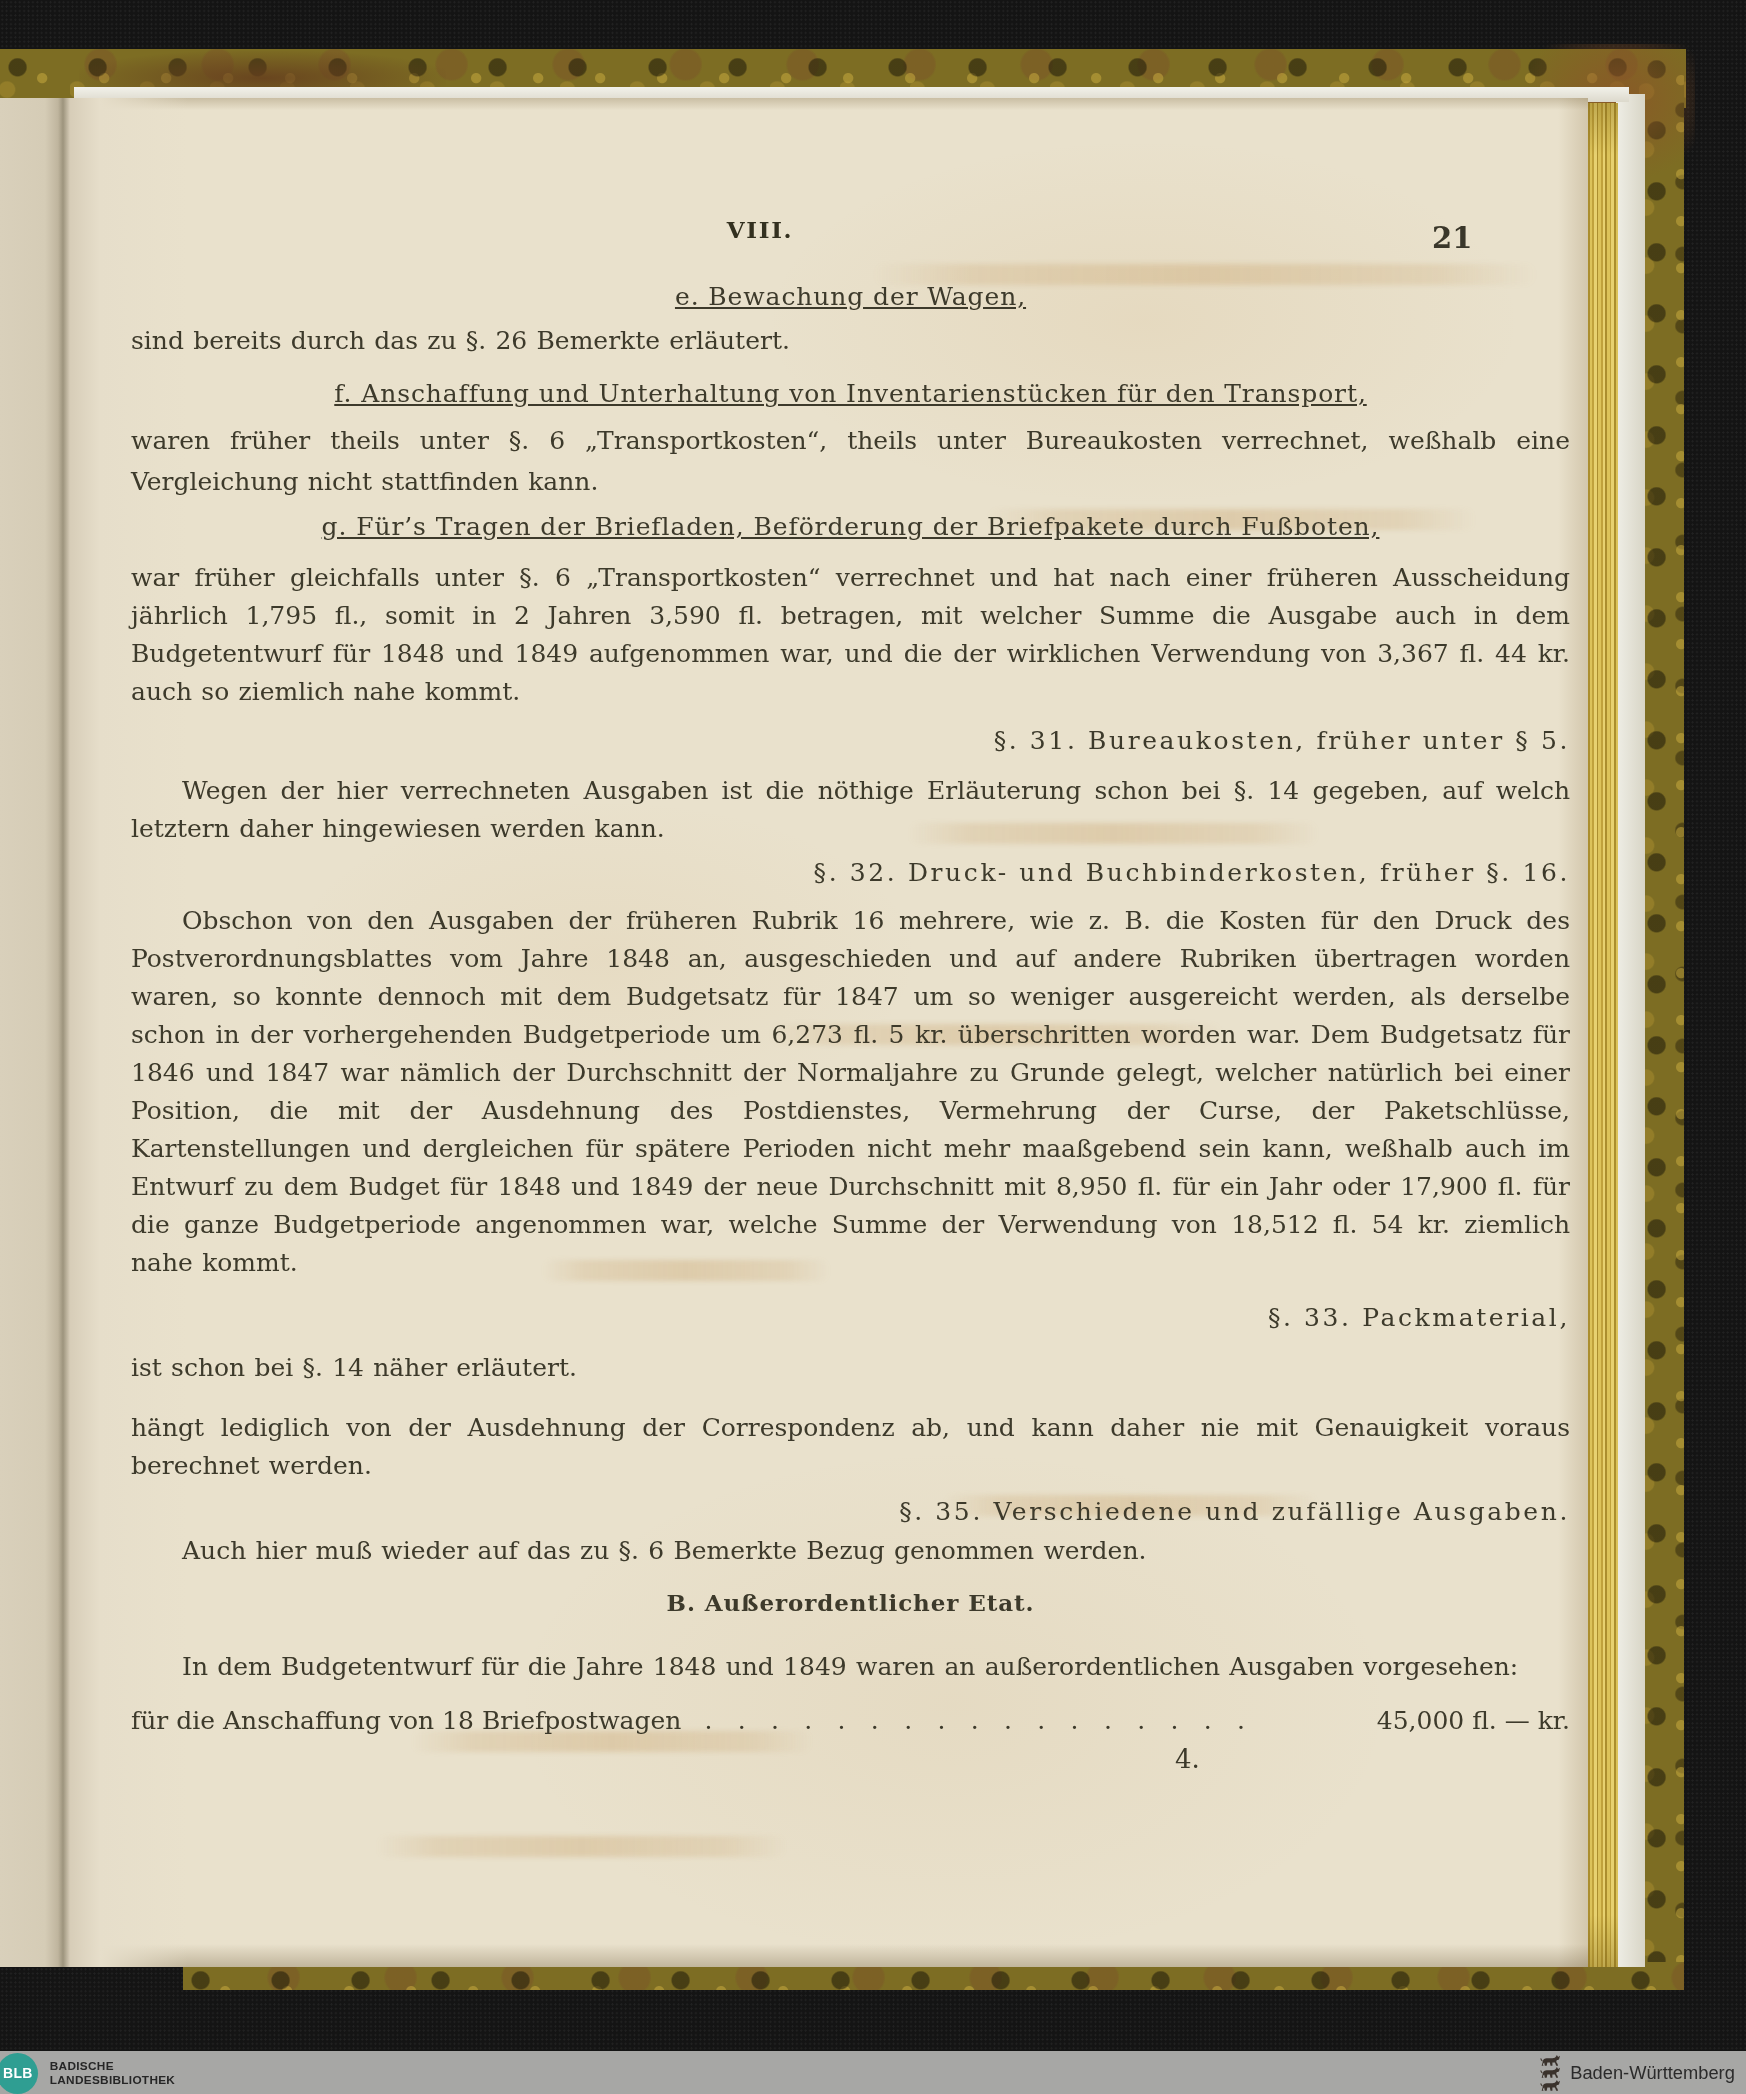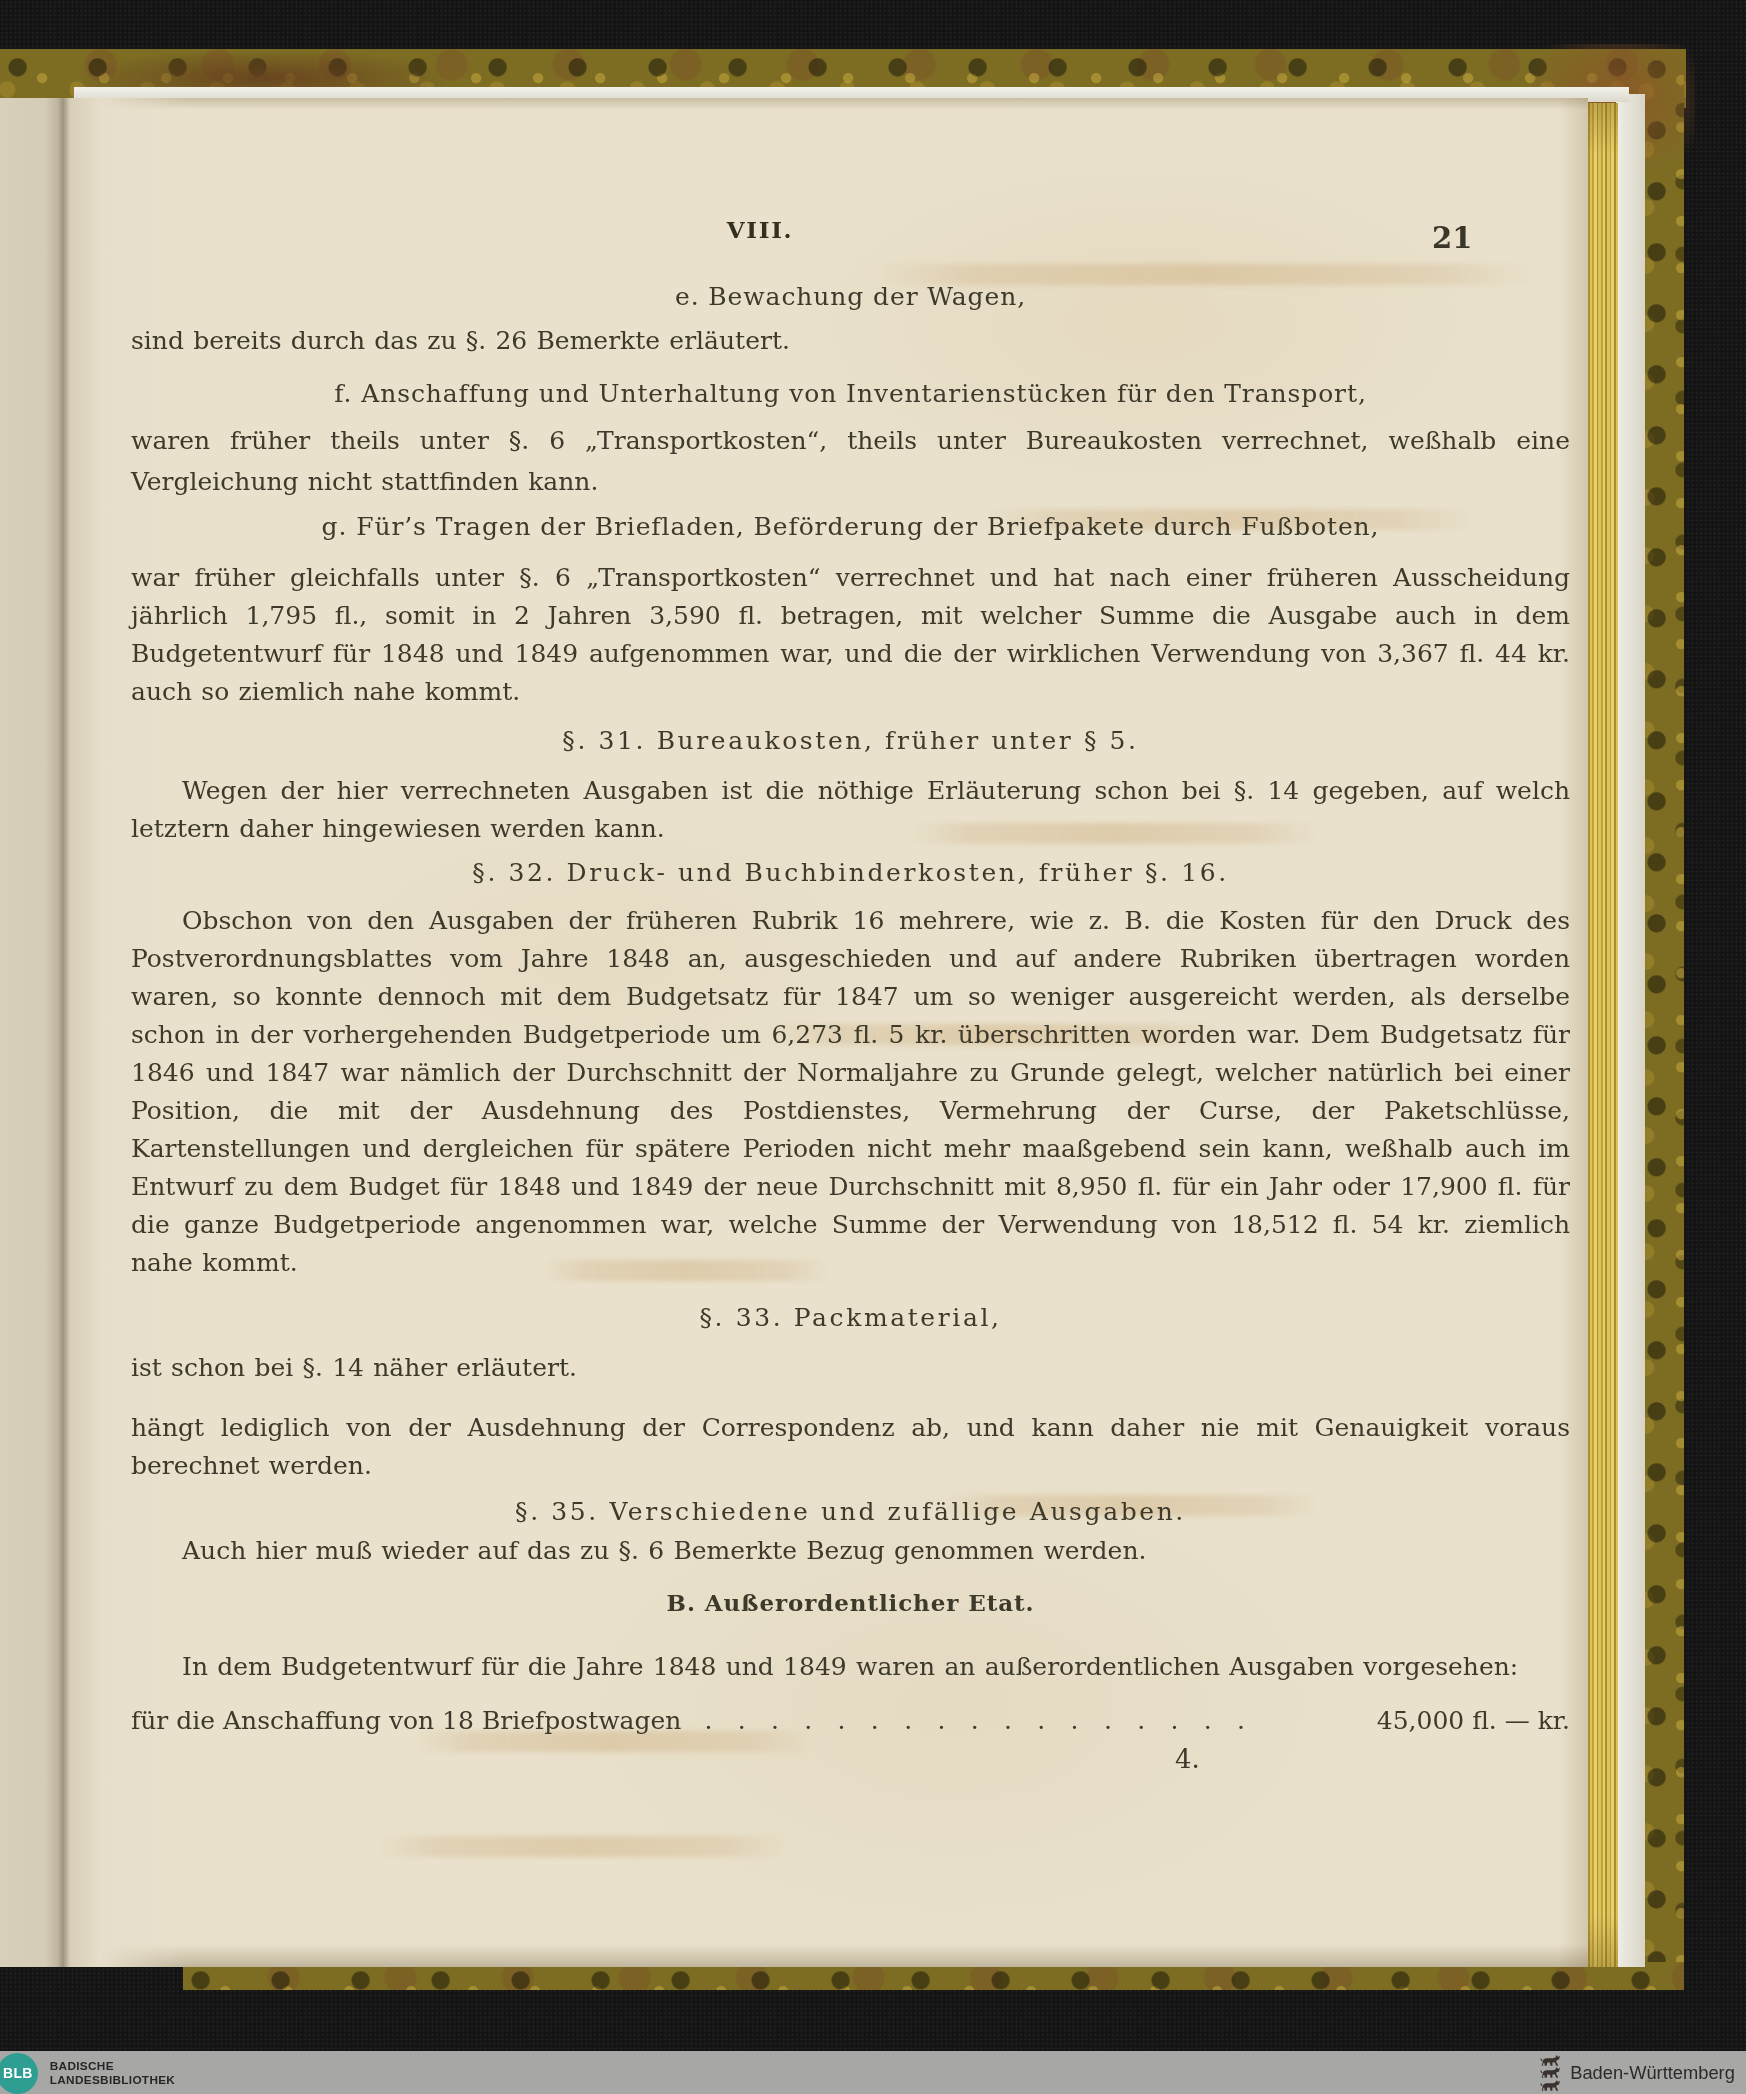--- a/index.html
+++ b/index.html
@@ -52,22 +52,22 @@
   }
   #gutter{position:absolute;left:0;top:0;bottom:0;width:188px;
     background:linear-gradient(90deg,#d9d0bb 0px,#d5ccb6 45px,#bfb59e 58px,#9d947d 63px,#d7cdb8 70px,#e6deca 100px,rgba(233,225,204,0) 188px);}
   
   #chapter-head{position:absolute;left:13px;top:216px;width:1494px;text-align:center;
     font-weight:bold;font-size:23px;letter-spacing:1.7px;color:#32302а;color:#33301f;}
   #page-number{position:absolute;left:1432px;top:221px;font-weight:bold;font-size:29px;color:#3a372a;}
   
   #flow{position:absolute;left:131px;top:276px;width:1439px;color:#3d3a2b;font-size:25px;}
   #flow > div{margin:0;}
-  .item-heading{text-align:center;line-height:42px;letter-spacing:0.9px;}
-  .sec-heading{text-align:center;line-height:38px;letter-spacing:2.6px;}
+  .item-heading{text-align:center;line-height:42px;letter-spacing:0.9px;text-decoration:underline;}
+  .sec-heading{text-align:right;line-height:38px;letter-spacing:2.6px;}
   .sub-heading{text-align:center;line-height:38px;letter-spacing:5.2px;}
   .b-heading{text-align:center;line-height:44px;font-size:23px;font-weight:bold;letter-spacing:0.9px;}
   .body,.body-just,.body-indent{line-height:38px;word-spacing:1.3px;}
   .body-just,.body-indent{text-align:justify;text-align-last:left;}
   .body-indent{text-indent:51px;}
   .amount-line{display:flex;align-items:baseline;line-height:38px;}
   .amount-line .dots{flex:1;overflow:hidden;white-space:nowrap;padding:0 15.7px 0 23px;letter-spacing:8.7px;color:#3d3a2b;}
   .amount-line .amount{white-space:nowrap;}
   .signature{line-height:38px;padding-left:1044px;font-size:26px;}
   #flow>*:nth-child(1){margin-top:0;}   #flow>*:nth-child(2){margin-top:4.4px;}

